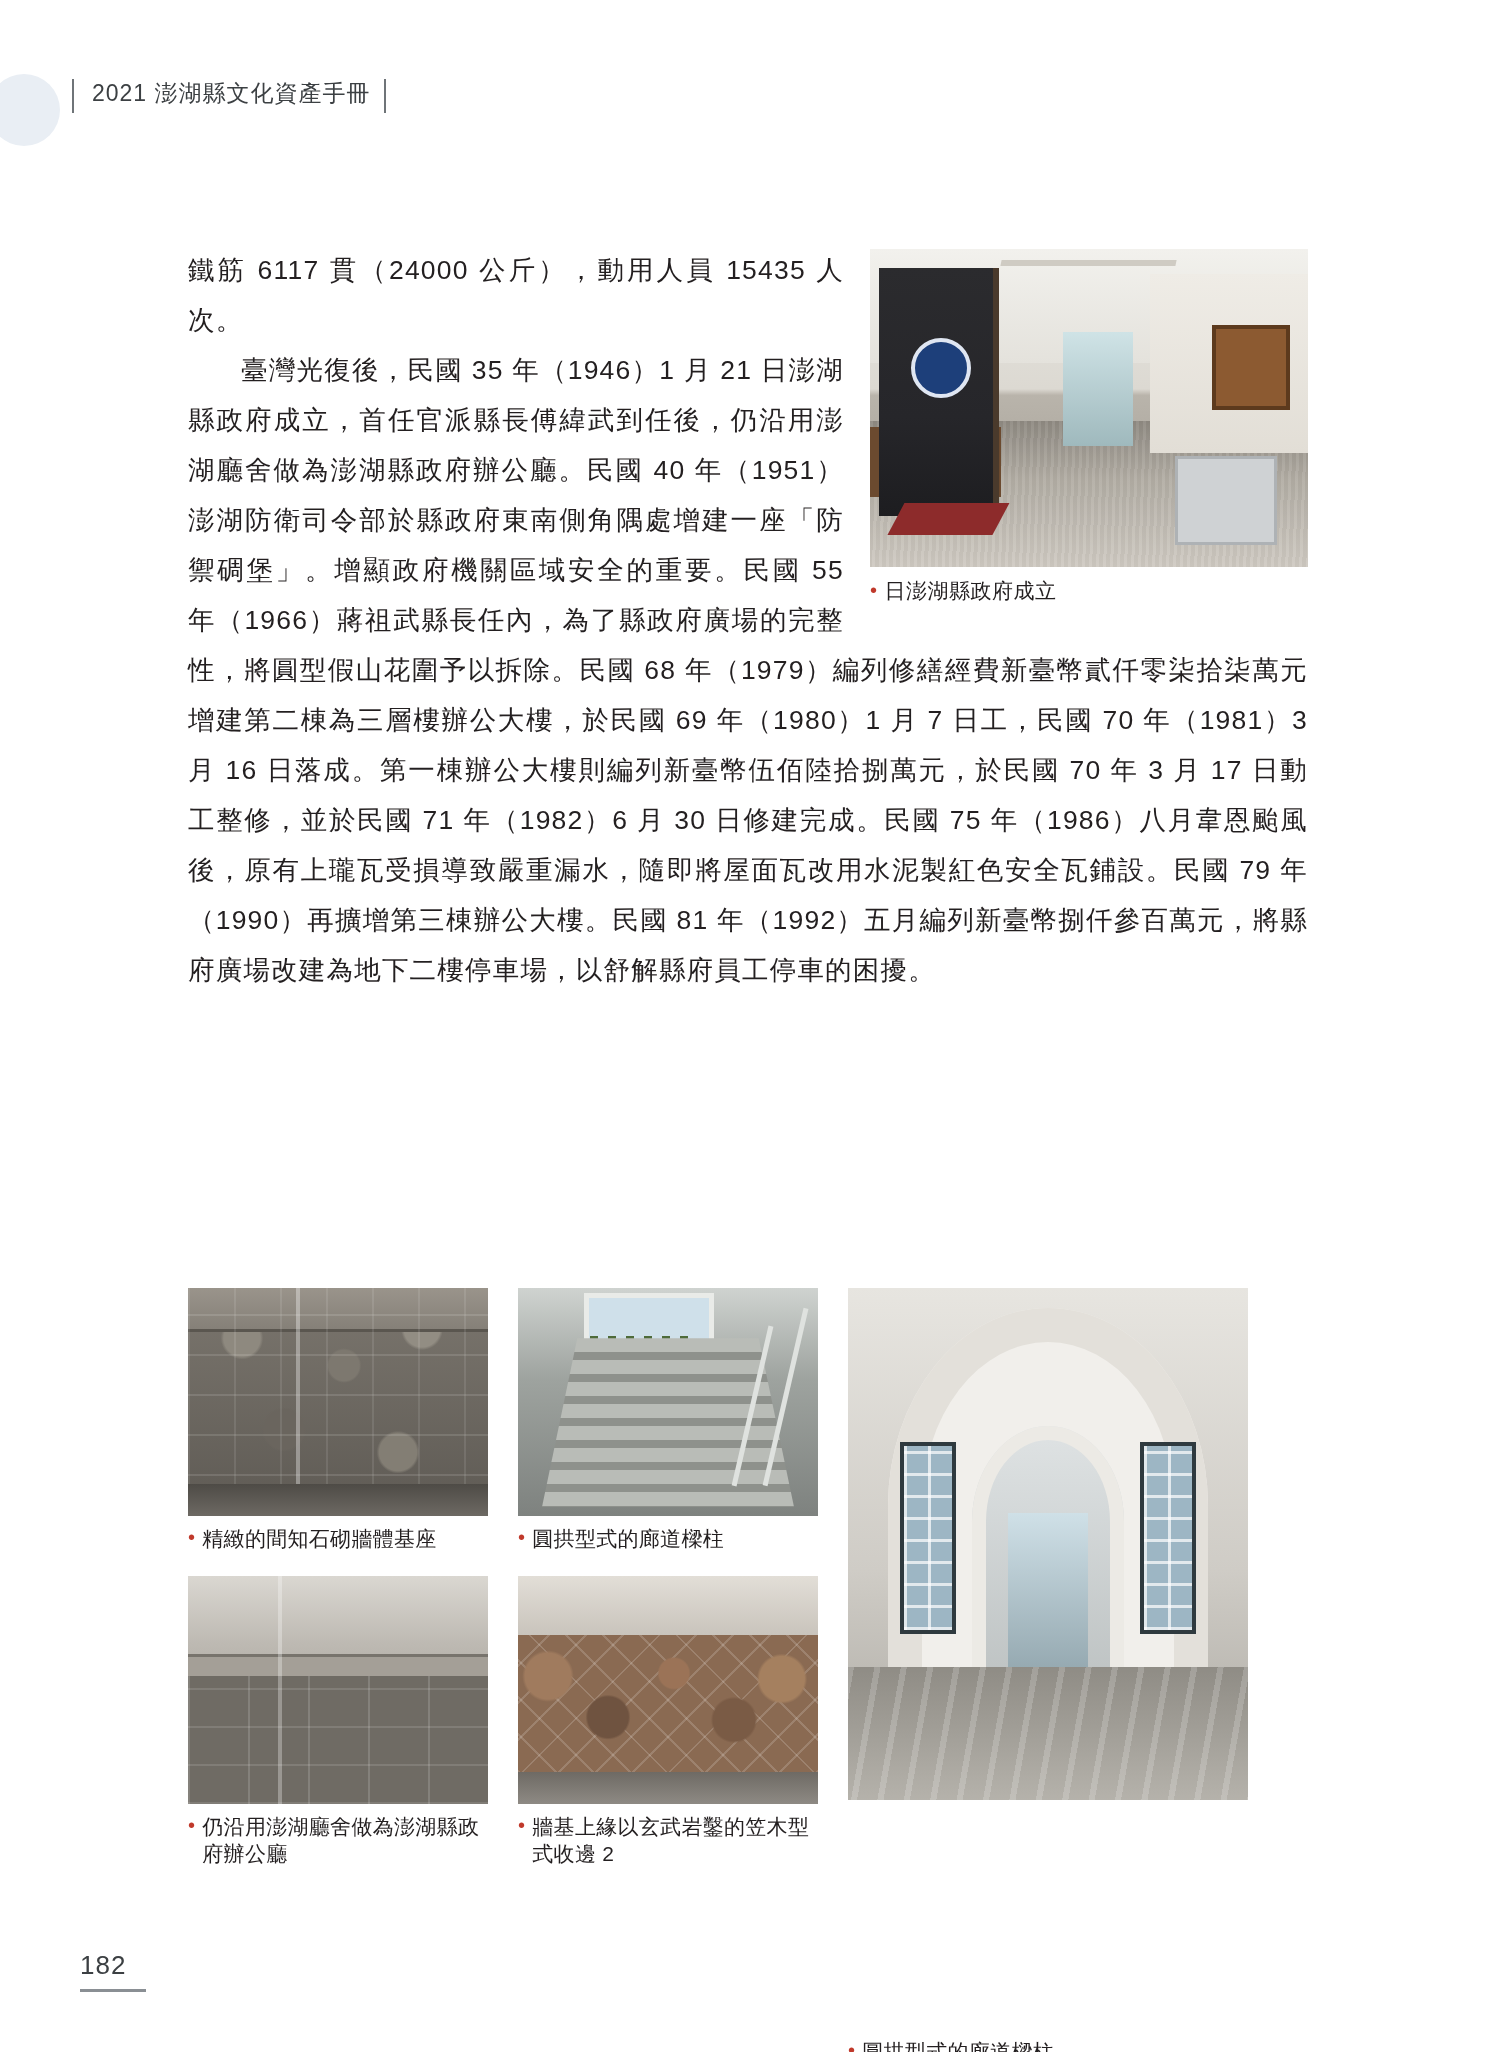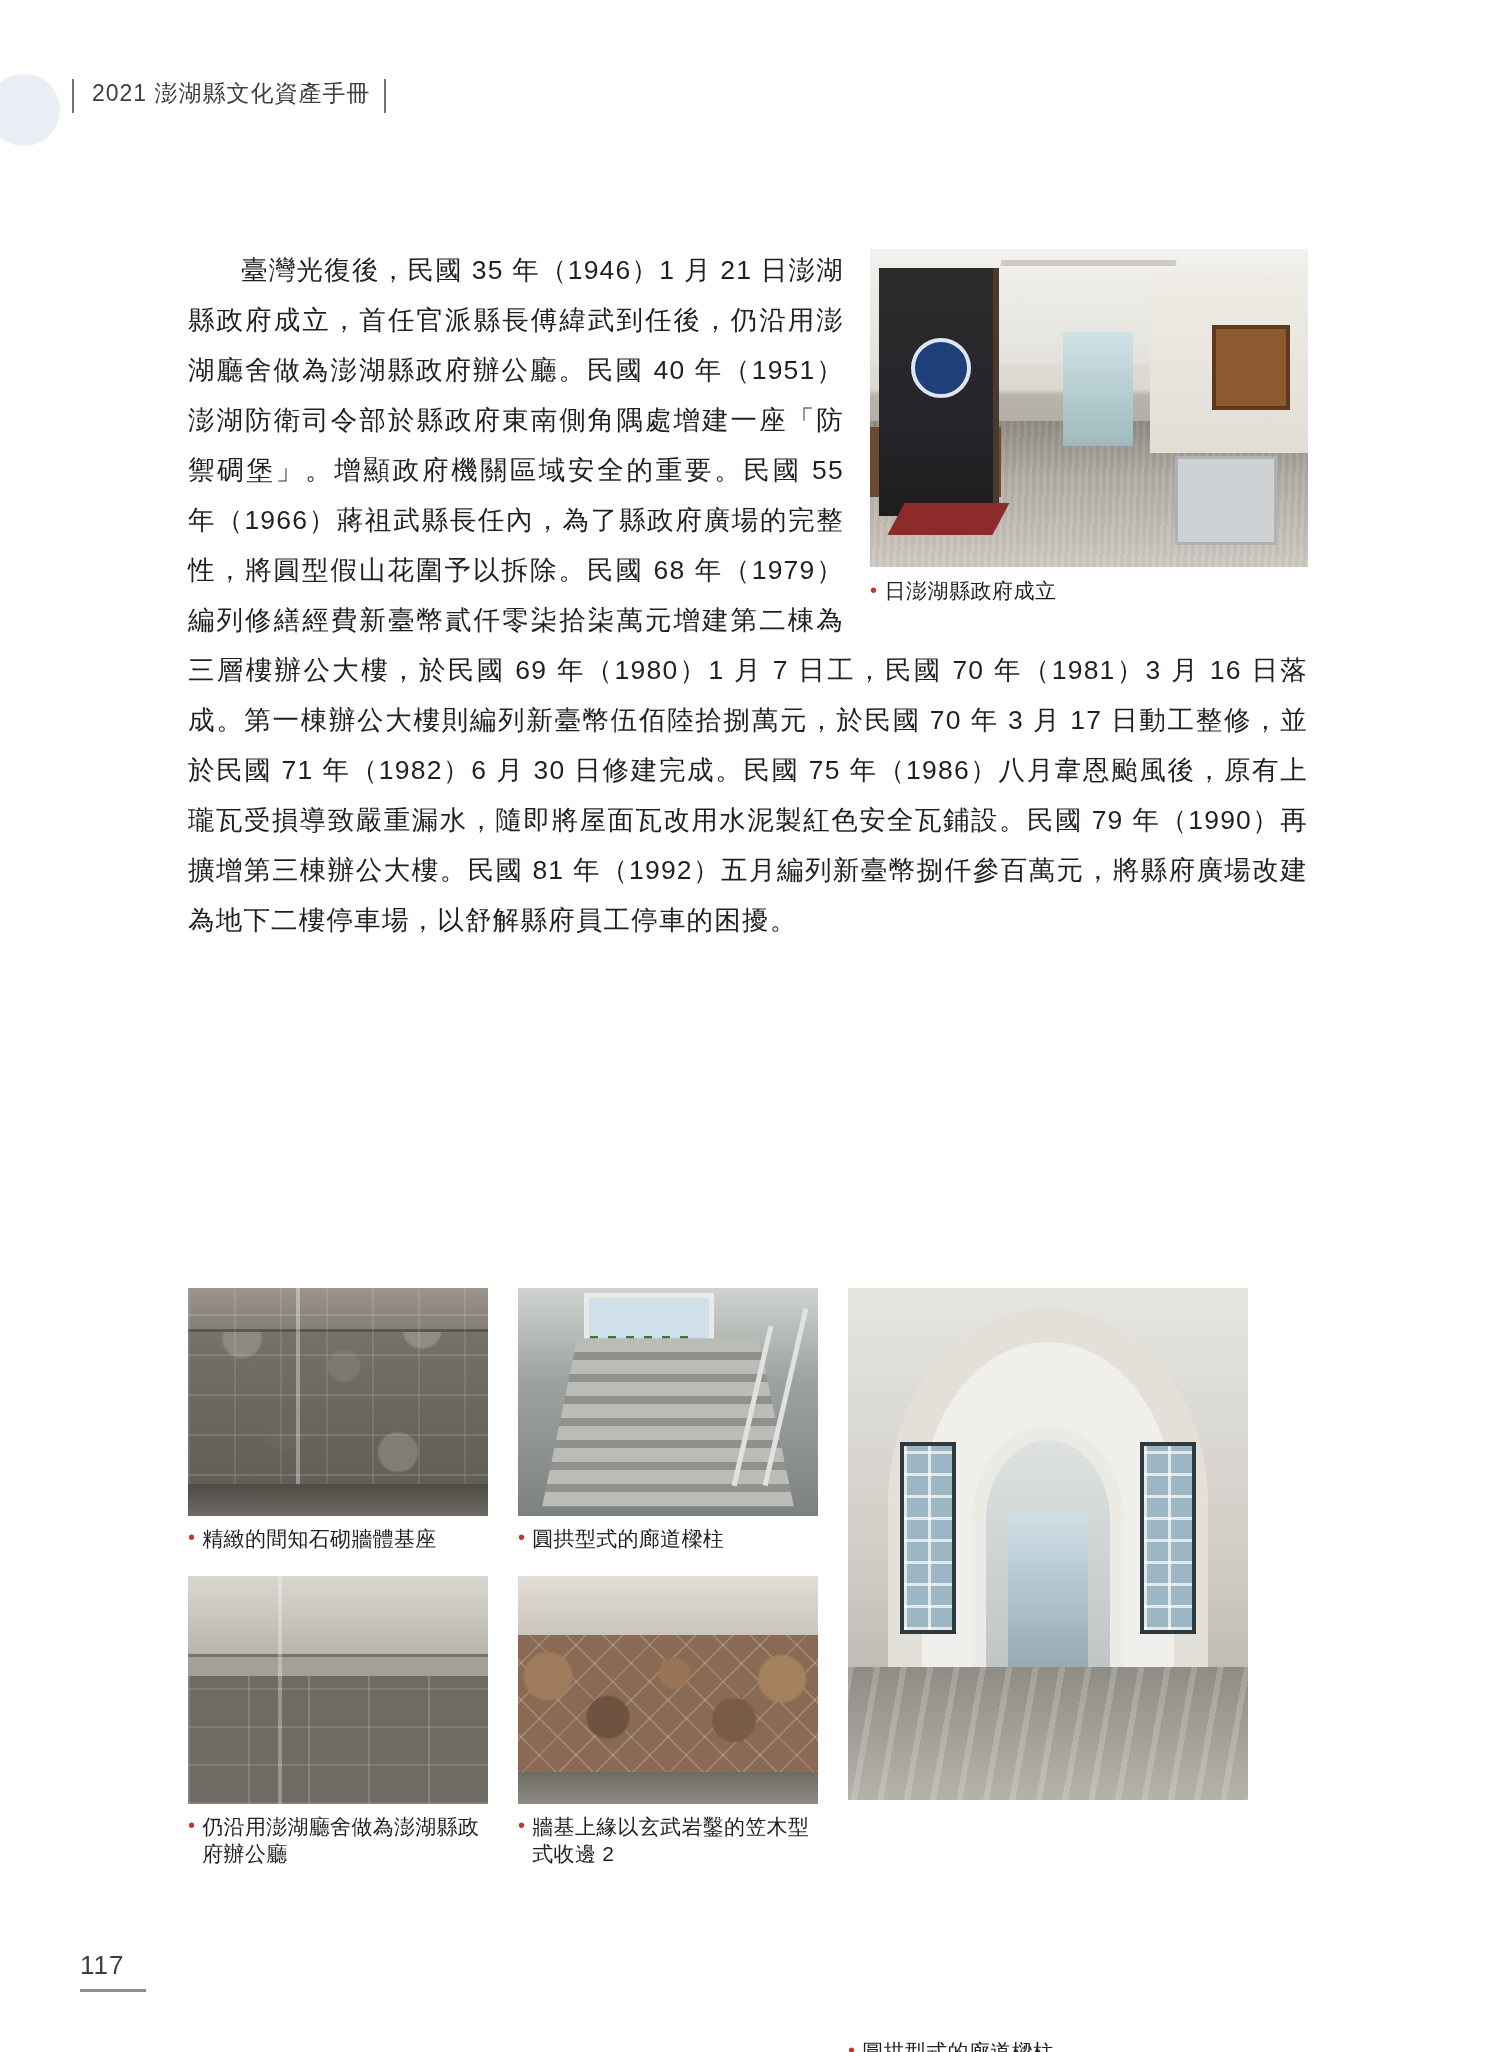--- a/index.html
+++ b/index.html
@@ -389,20 +389,21 @@
         <div class="corr-cab"></div>
         <div class="corr-mat"></div>
       </div>
     </div>
     <figcaption class="cap">
       <span class="dot">•</span>
       <span>日澎湖縣政府成立</span>
     </figcaption>
   </figure>
 
+  <p class="body-text">鐵筋 6117 貫（24000 公斤），動用人員 15435 人次。</p>
   <p class="body-text indent">臺灣光復後，民國 35 年（1946）1 月 21 日澎湖縣政府成立，首任官派縣長傅緯武到任後，仍沿用澎湖廳舍做為澎湖縣政府辦公廳。民國 40 年（1951）澎湖防衛司令部於縣政府東南側角隅處增建一座「防禦碉堡」。增顯政府機關區域安全的重要。民國 55 年（1966）蔣祖武縣長任內，為了縣政府廣場的完整性，將圓型假山花圍予以拆除。民國 68 年（1979）編列修繕經費新臺幣貳仟零柒拾柒萬元增建第二棟為三層樓辦公大樓，於民國 69 年（1980）1 月 7 日工，民國 70 年（1981）3 月 16 日落成。第一棟辦公大樓則編列新臺幣伍佰陸拾捌萬元，於民國 70 年 3 月 17 日動工整修，並於民國 71 年（1982）6 月 30 日修建完成。民國 75 年（1986）八月韋恩颱風後，原有上瓏瓦受損導致嚴重漏水，隨即將屋面瓦改用水泥製紅色安全瓦鋪設。民國 79 年（1990）再擴增第三棟辦公大樓。民國 81 年（1992）五月編列新臺幣捌仟參百萬元，將縣府廣場改建為地下二樓停車場，以舒解縣府員工停車的困擾。</p>
 </div>
 
 <div class="photo-grid">
 
   <div class="grid-col-left">
     <figure style="margin:0">
       <div class="pbox p-small">
         <div class="photo stone-bg">
           <div class="stone-cap"></div>
@@ -478,15 +479,15 @@
       </div>
       <figcaption class="cap2" style="margin-top:238px">
         <span class="dot">•</span>
         <span>圓拱型式的廊道樑柱</span>
       </figcaption>
     </figure>
   </div>
 </div>
 
 <div class="footer">
-  <div class="footer-num">117</div>
+  <div class="footer-num">182</div>
   <div class="footer-rule"></div>
 </div>
 
 </body></html>

